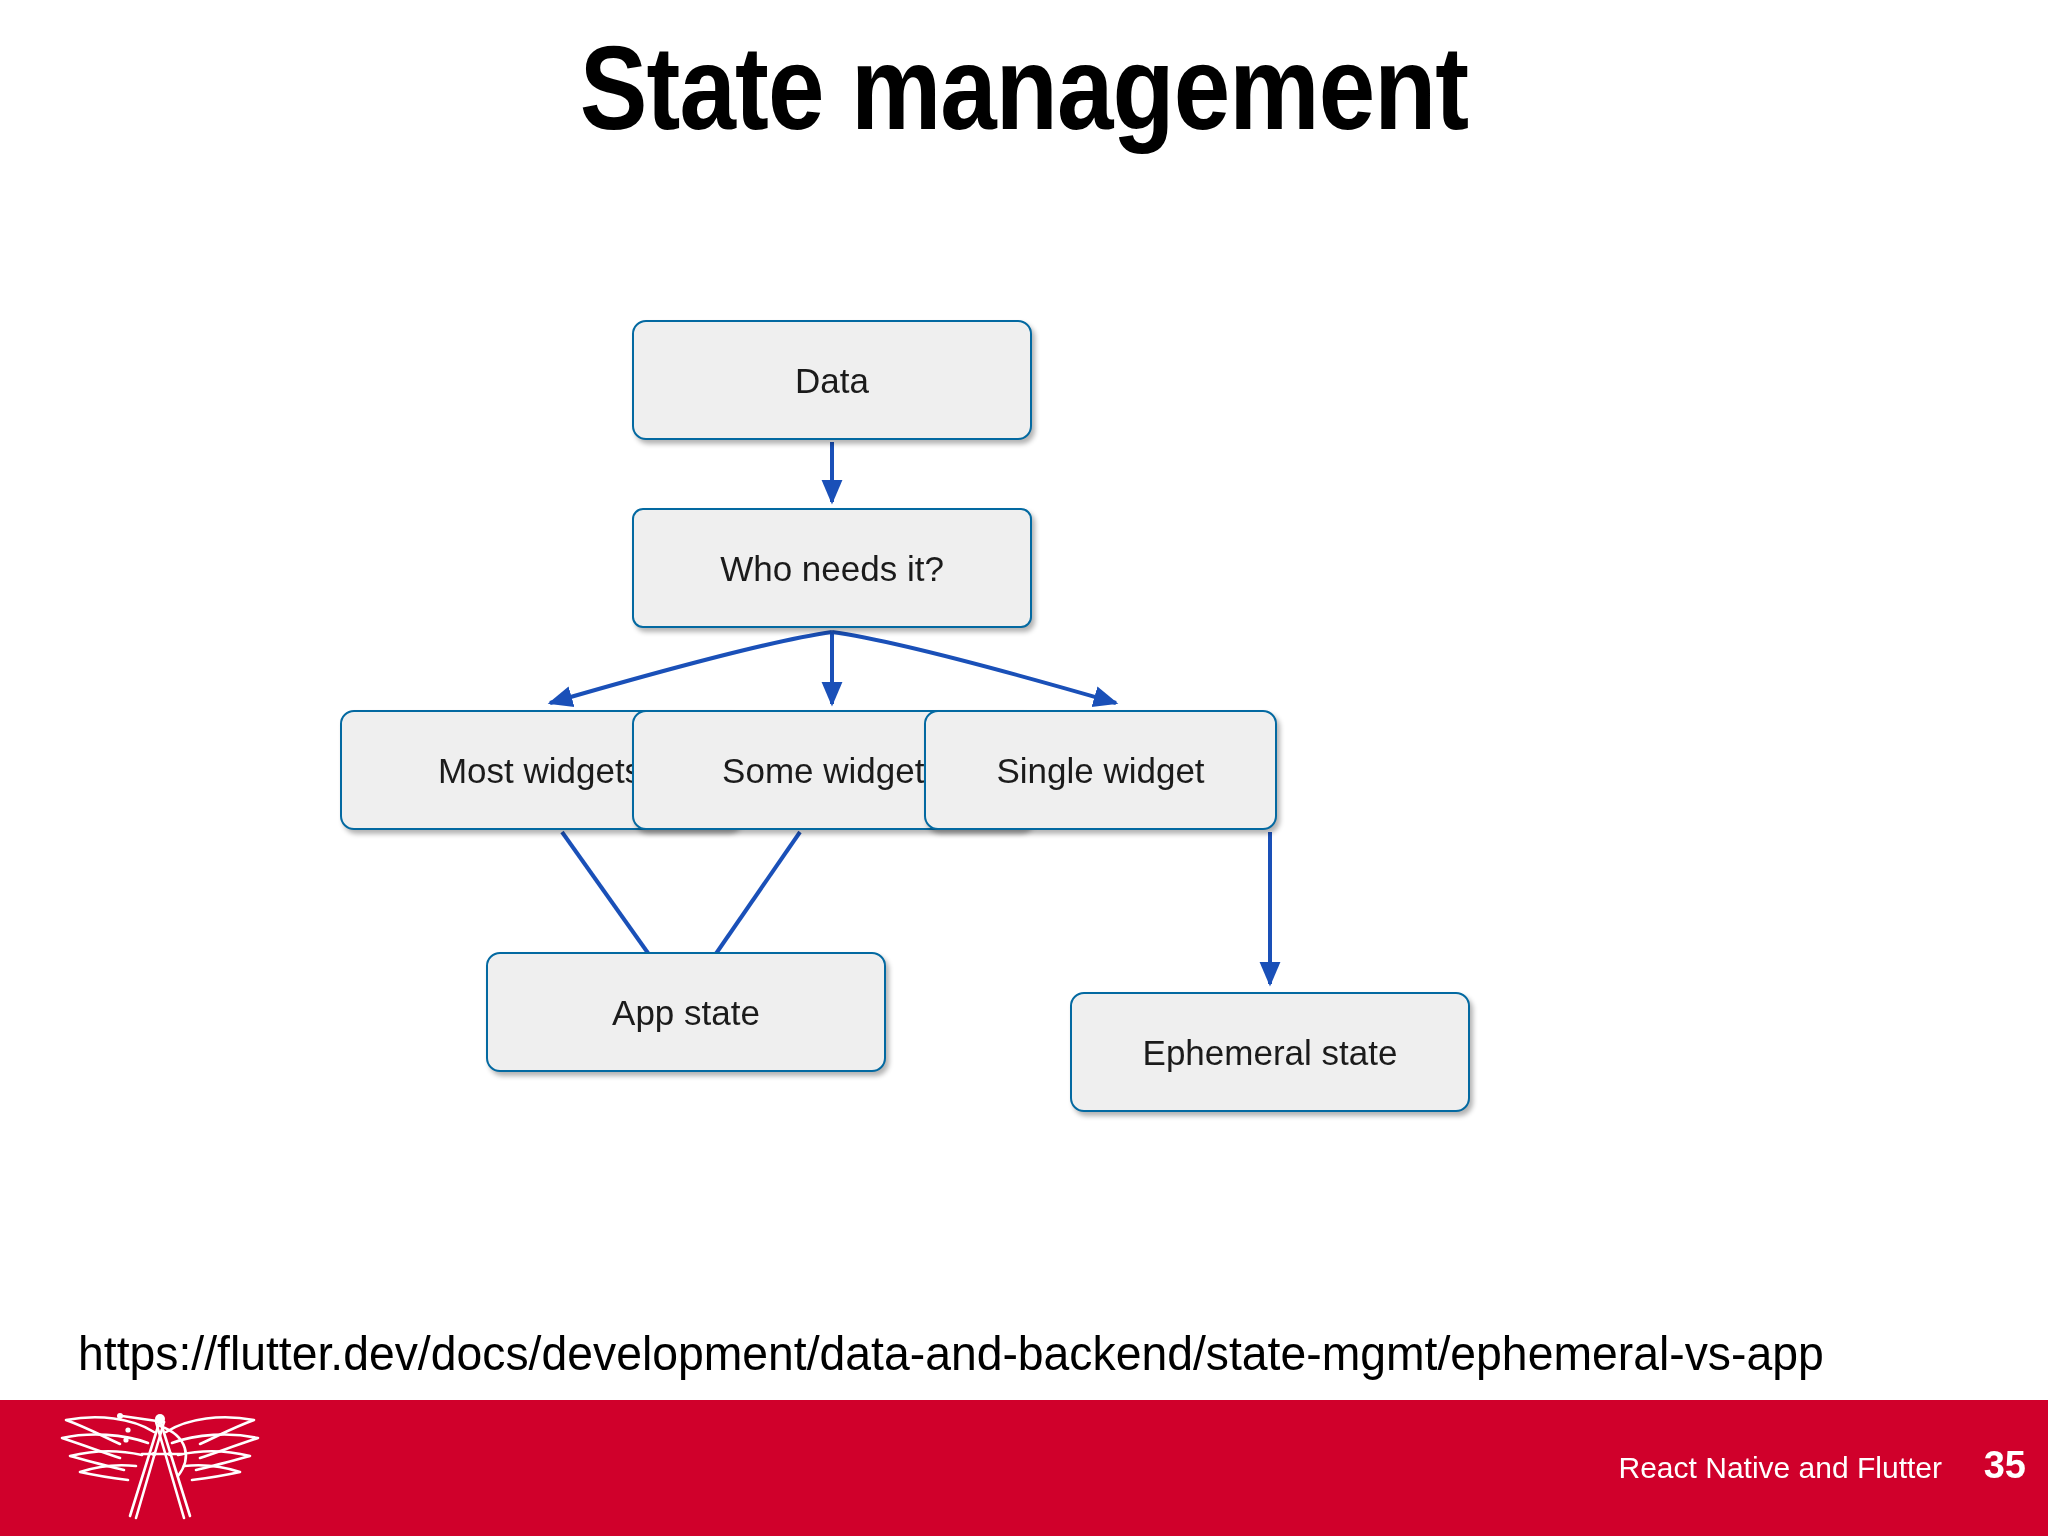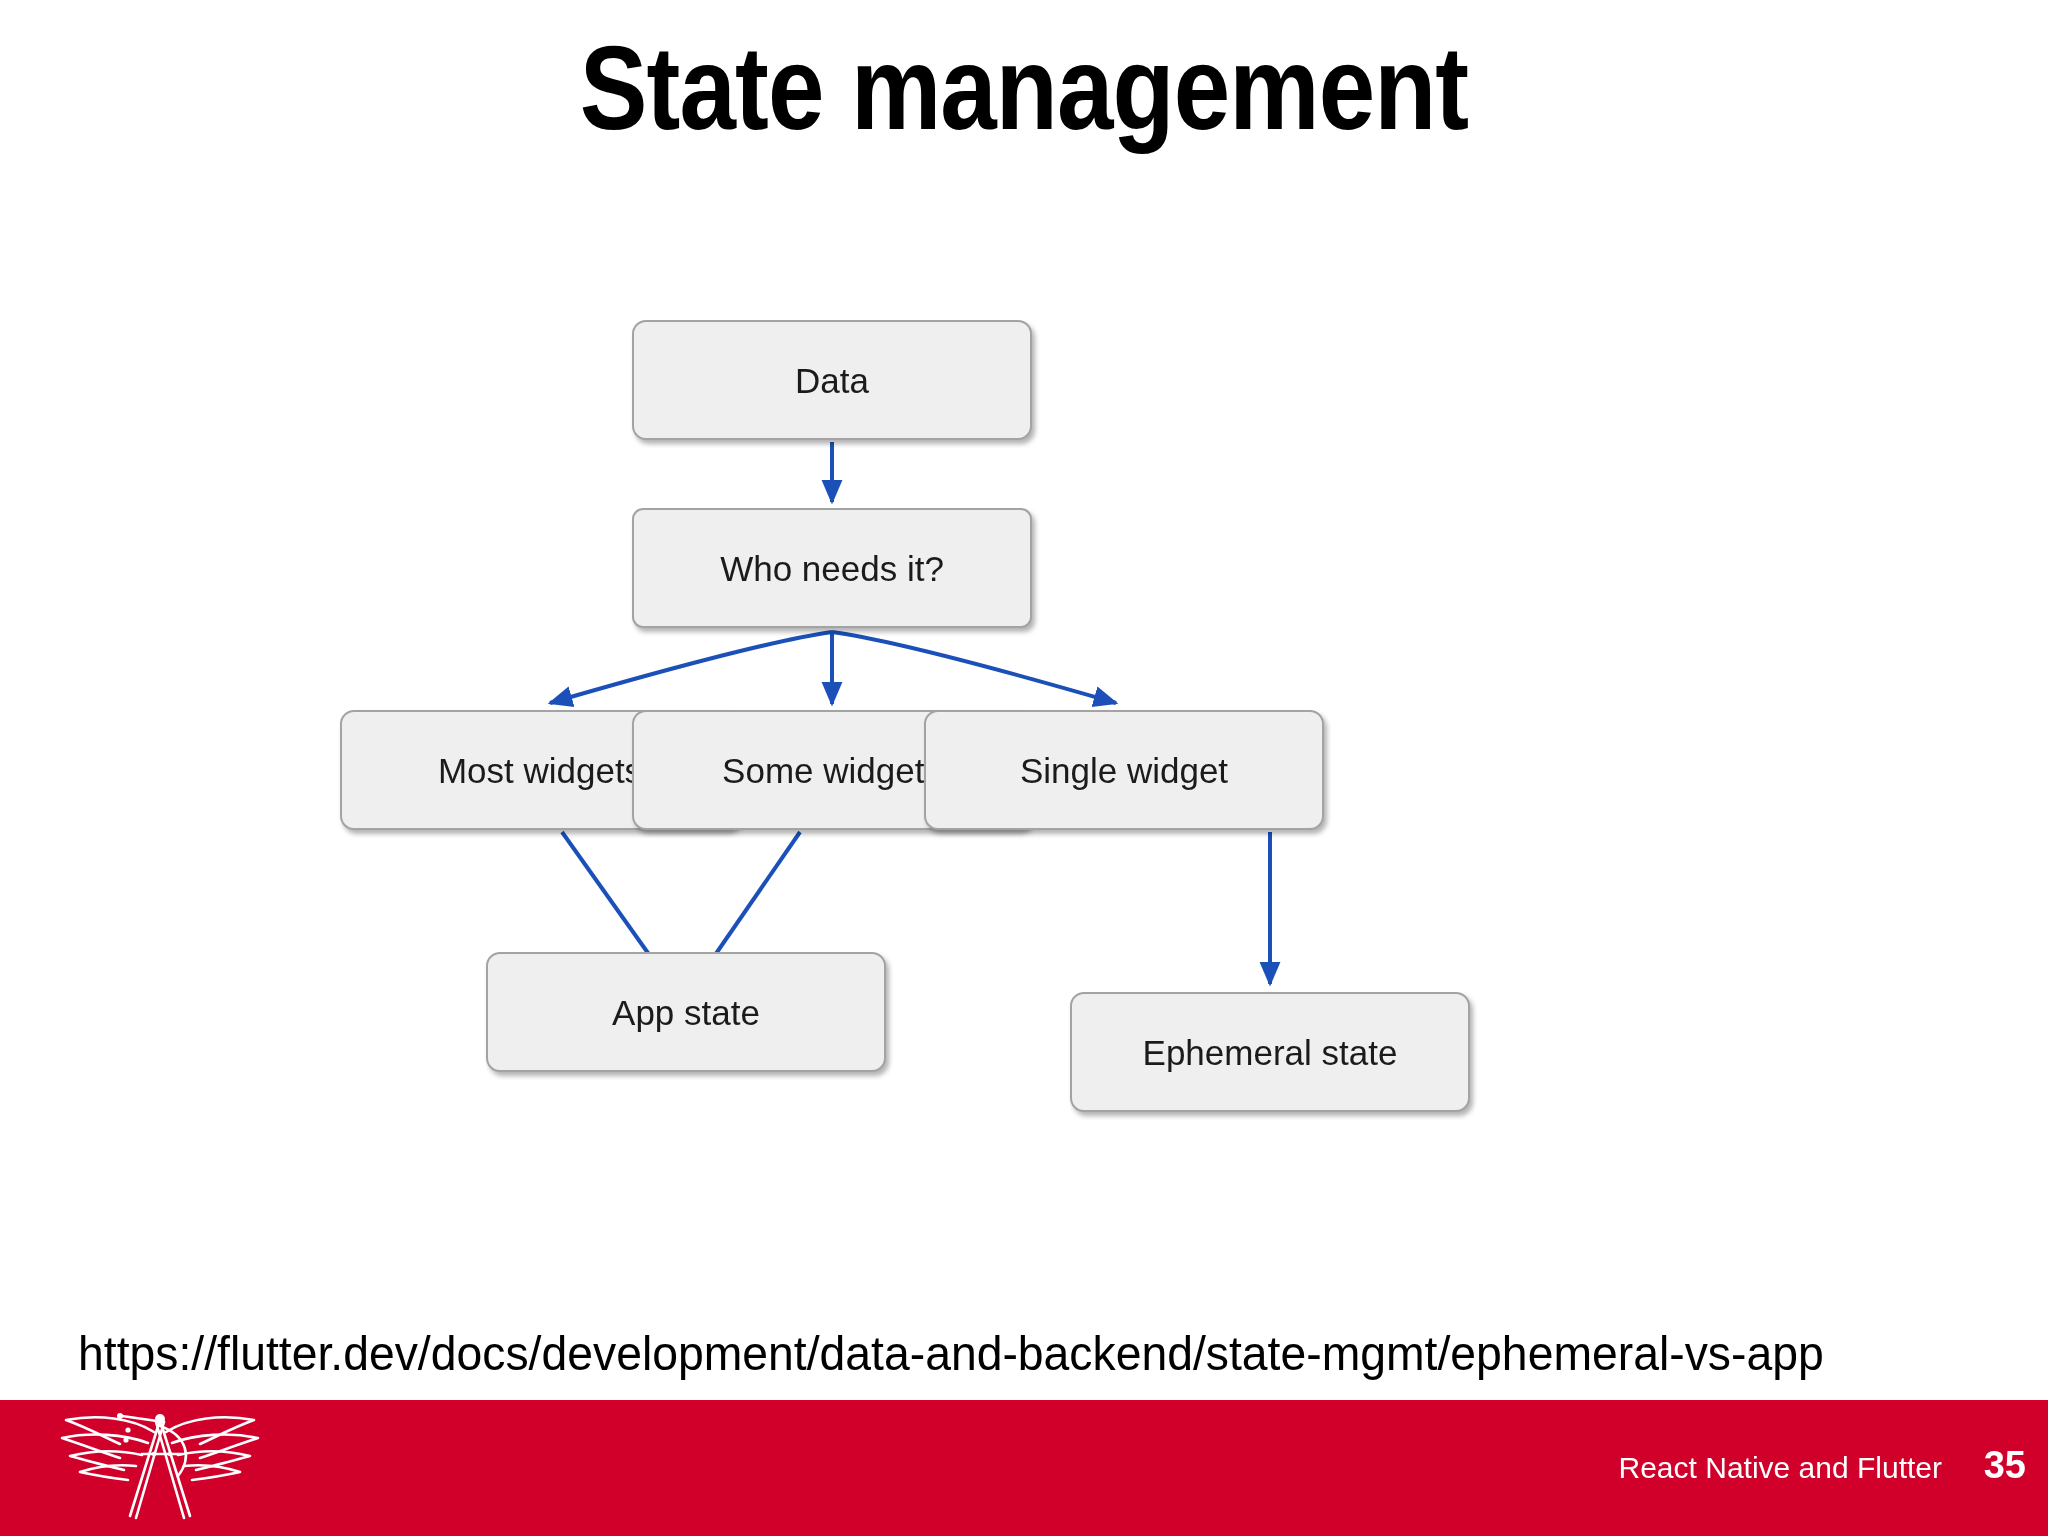--- a/index.html
+++ b/index.html
@@ -46,21 +46,21 @@
     inset: 0;
     width: 100%;
     height: 100%;
   }
 
   
   .node-box {
     position: absolute;
     box-sizing: border-box;
     background: #efefef;
-    border: 2px solid #a3a3a3;
+    border: 2px solid #0369a1;
     border-radius: 14px;
     box-shadow: 3px 4px 5px rgba(0,0,0,0.30);
     display: flex;
     align-items: center;
     justify-content: center;
   }
   .node-label {
     font-family: "Liberation Sans", sans-serif;
     font-size: 35px;
     color: #1b1b1b;
@@ -178,21 +178,21 @@
   </div>
 
   <div class="node-box" style="left:0px; top:390px; width:400px; height:120px;">
     <span class="node-label">Most widgets</span>
   </div>
 
   <div class="node-box" style="left:292px; top:390px; width:400px; height:120px;">
     <span class="node-label">Some widgets</span>
   </div>
 
-  <div class="node-box" style="left:584px; top:390px; width:400px; height:120px;">
+  <div class="node-box" style="left:584px; top:390px; width:353px; height:120px;">
     <span class="node-label">Single widget</span>
   </div>
 
   <div class="node-box" style="left:146px; top:632px; width:400px; height:120px;text-align:center;">
     <span class="node-label">App state</span>
   </div>
 
   <div class="node-box" style="left:730px; top:672px; width:400px; height:120px;">
     <span class="node-label">Ephemeral state</span>
   </div>

